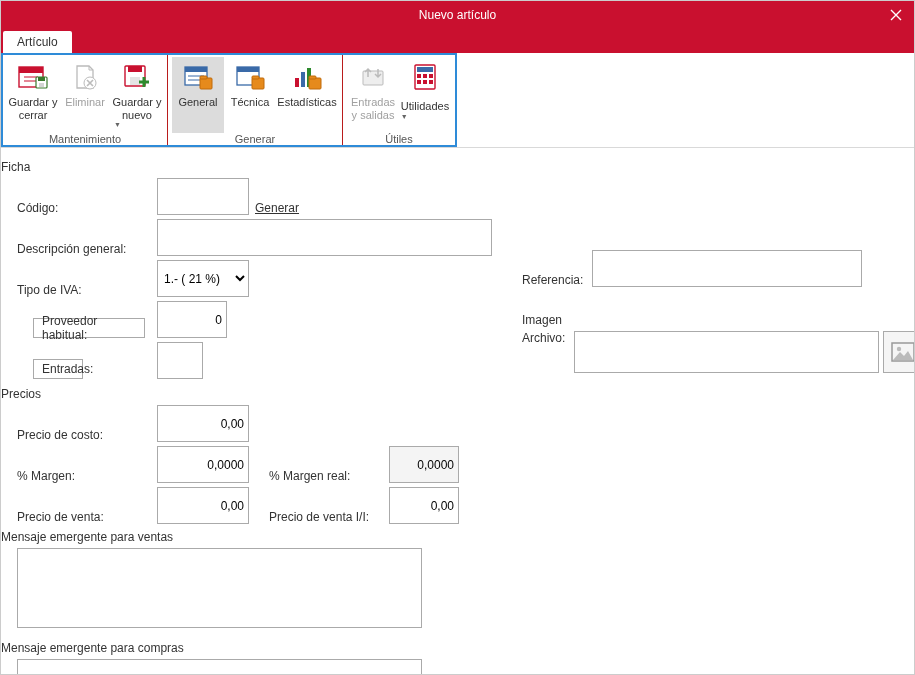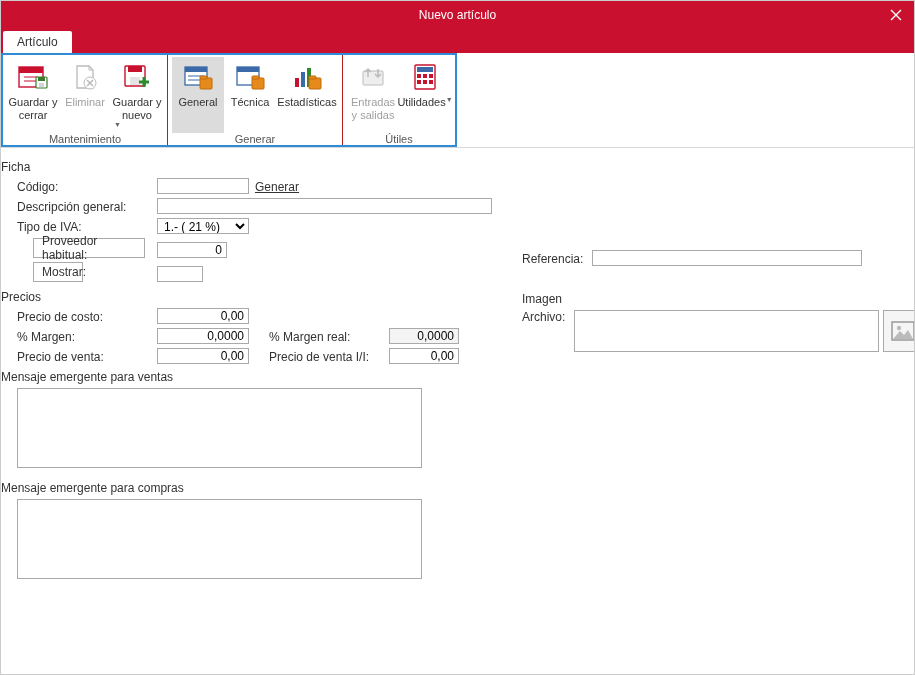--- a/index.html
+++ b/index.html
@@ -125,21 +125,21 @@
     display: flex;
     align-items: flex-end;
     margin-bottom: 4px;
   }
   .lbl {
     font-size: 12px;
     color: #333;
   }
   .field-input {
     border: 1px solid #aaa;
-    height: 16px;
+    height: 37px;
     font-size: 12px;
     padding: 1px 4px;
     background: #fff;
   }
   .field-input.right { text-align: right; }
   .link-text {
     text-decoration: underline;
     color: #333;
     cursor: pointer;
     margin-left: 6px;
@@ -314,21 +314,21 @@
               <rect x="3" y="2" width="20" height="24" rx="1" fill="#fff" stroke="#c9102f" stroke-width="1.4"></rect>
               <rect x="5" y="4" width="16" height="5" fill="#3a6aa8"></rect>
               <rect x="5" y="11" width="4" height="4" fill="#c9102f"></rect>
                 <rect x="11" y="11" width="4" height="4" fill="#c9102f"></rect>
                 <rect x="17" y="11" width="4" height="4" fill="#c9102f"></rect>
               <rect x="5" y="17" width="4" height="4" fill="#c9102f"></rect>
                 <rect x="11" y="17" width="4" height="4" fill="#c9102f"></rect>
                 <rect x="17" y="17" width="4" height="4" fill="#c9102f"></rect>
             </svg>
           </div>
-          <div class="btn-label" style="">
+          <div class="btn-label" style="flex-direction:column;">
             <span>Utilidades</span>
             <span class="dropdown-arrow">▼</span>
           </div>
         </div>
       </div>
       <div class="ribbon-group-label">Útiles</div>
     </div>
 
   </div>
 </div>
@@ -360,21 +360,21 @@
           <span style="width:16px;"></span>
           <div class="btn-like" style="width:112px;">
               <span>Proveedor habitual:</span>
             </div>
           <span style="width:12px;"></span>
           <input class="field-input right" style="width: 70px;" value="0">
         </div>
         <div class="row">
           <span style="width:16px;"></span>
           <div class="btn-like" style="width:50px;">
-              <span>Mostrar:</span>
+              <span>Entradas:</span>
             </div>
           <span style="width:74px;"></span>
           <input class="field-input" style="width: 46px;" value="">
         </div>
       </div>
 
       <div class="section-label" style="margin-top:8px;">Precios</div>
       <div style="padding-left:16px;">
         <div class="row">
           <span class="lbl" style="width:140px;">Precio de costo:</span>

